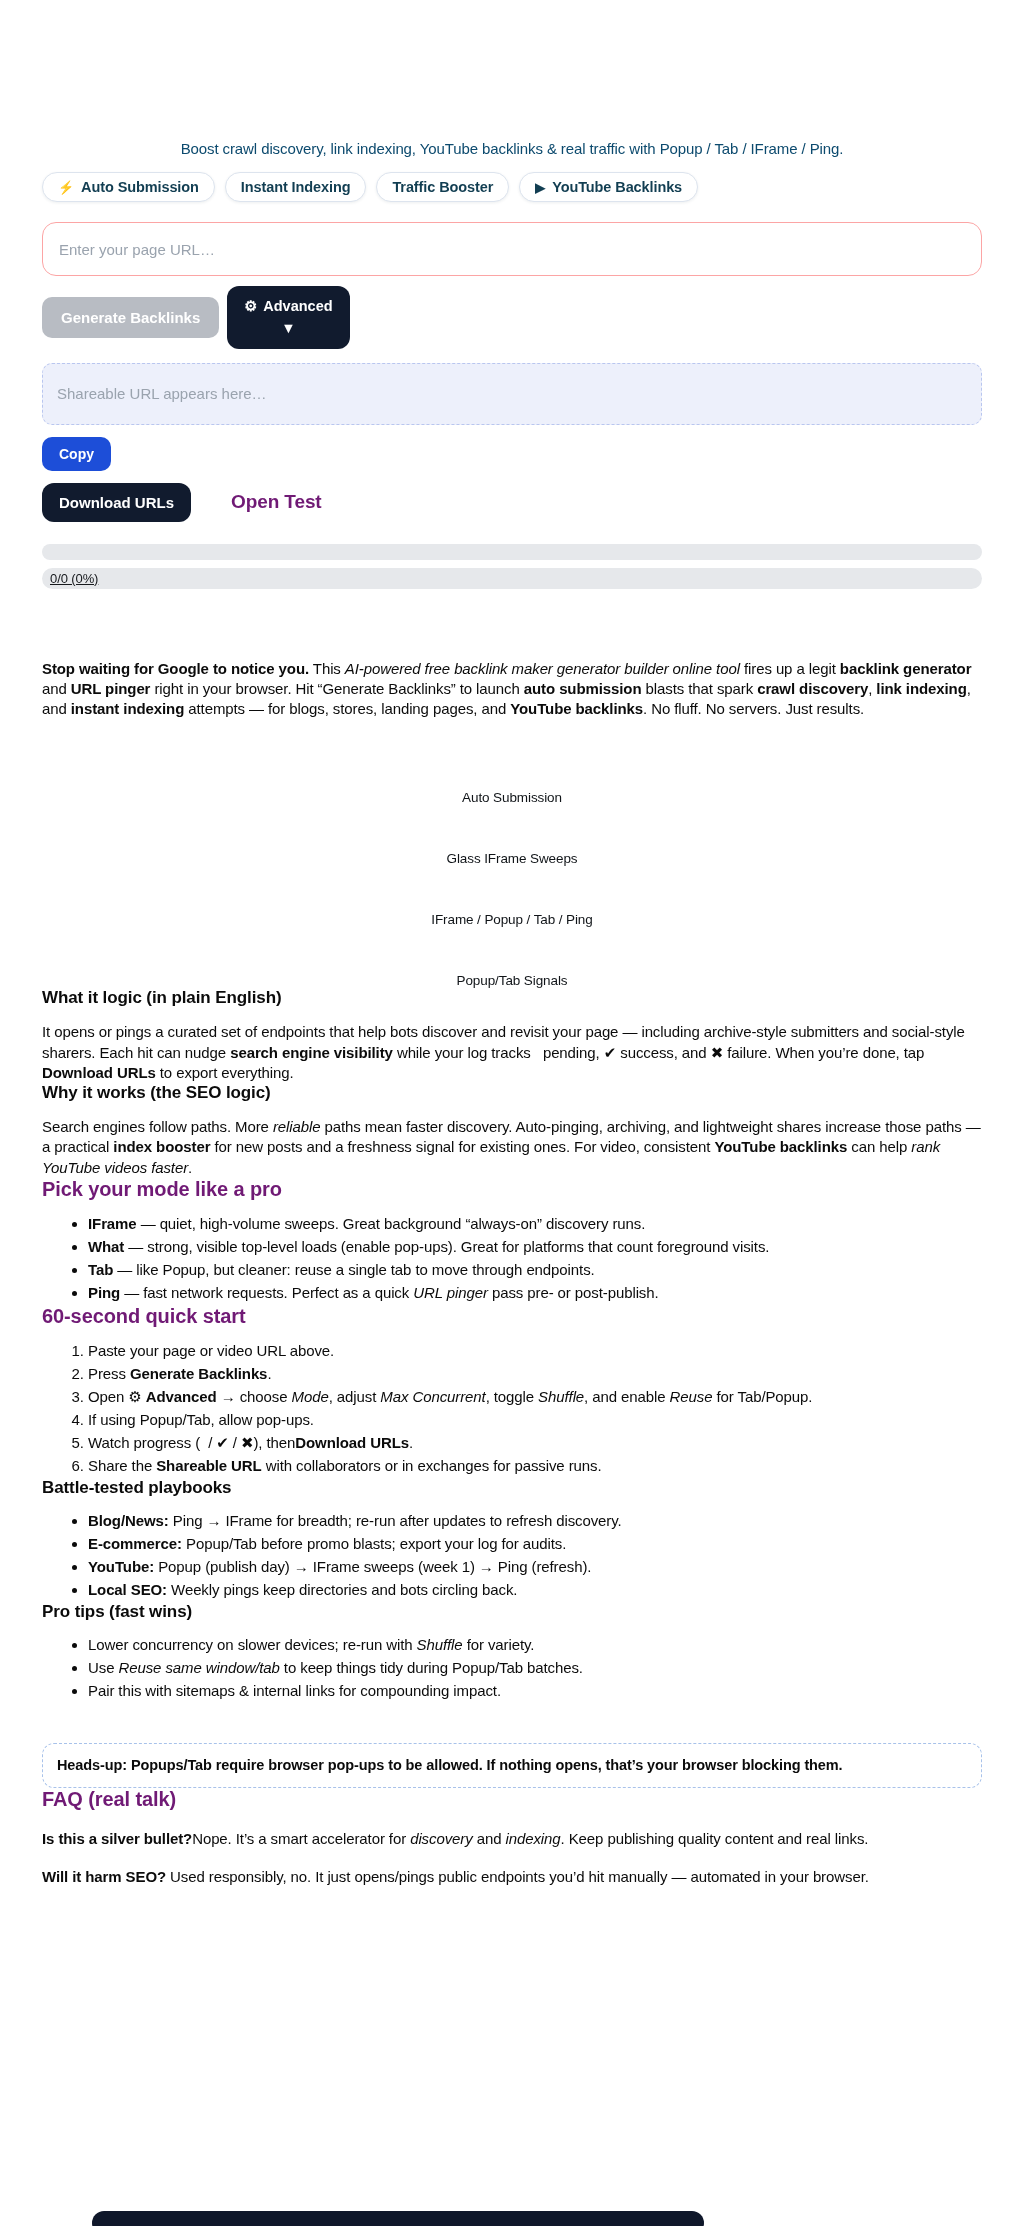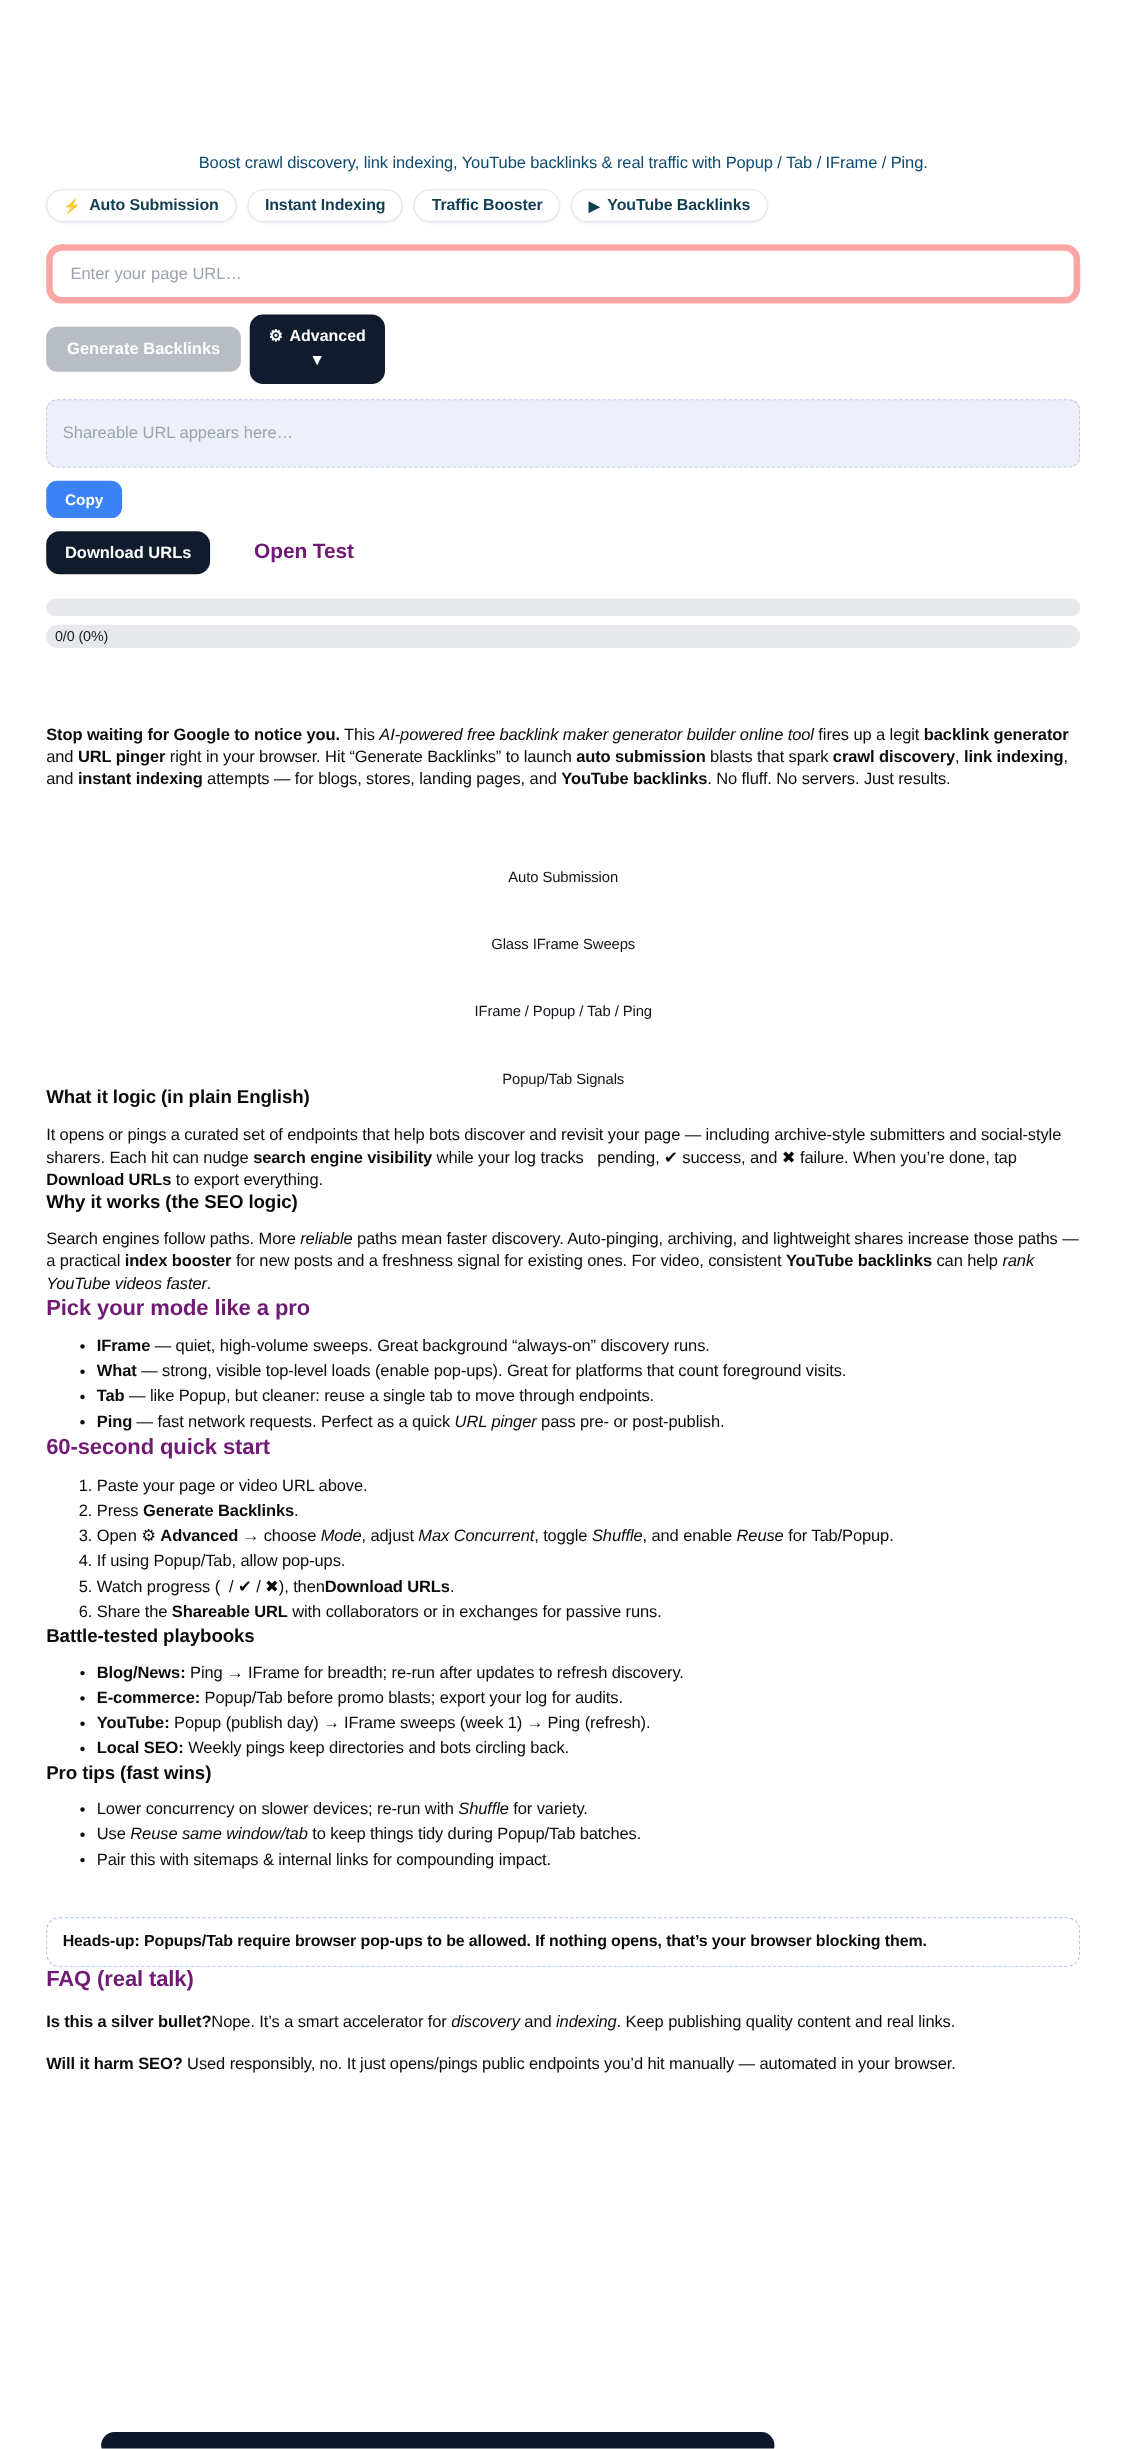--- a/index.html
+++ b/index.html
@@ -12,43 +12,43 @@
   .badges{display:flex;gap:10px;align-items:center;}
   .badge{
     display:inline-flex;align-items:center;gap:7px;padding:6px 15px;
     border:1px solid #dde4ee;border-radius:999px;background:#fff;
     font-weight:700;font-size:14.5px;color:#123e52;
     box-shadow:0 1px 3px rgba(20,50,70,.08);white-space:nowrap;
   }
   .badge-icon{font-size:13px;line-height:1;}
   .url-input{
     display:block;margin-top:20px;width:100%;box-sizing:border-box;height:54px;
-    border:6px solid #fca5a5;border-radius:14px;font-size:15px;padding:0 16px;
+    border:1px solid #fca5a5;border-radius:14px;font-size:15px;padding:0 16px;
     color:#000000;outline:none;font-family:inherit;background:#fff;
   }
   ::placeholder{color:#9aa3ae;opacity:1;}
   .btn{border:none;cursor:pointer;font-family:inherit;font-weight:700;}
   .btn-row{display:flex;align-items:center;gap:8px;margin-top:10px;}
   .btn-generate{background:#b8bcc3;color:#ffffff;font-size:15px;padding:12px 19px;border-radius:10px;}
   .btn-advanced{
     background:#111b2e;color:#fff;font-size:14.5px;padding:9px 17px;border-radius:12px;
     display:flex;flex-direction:column;align-items:center;line-height:1.55;
   }
   .adv-top{display:inline-flex;gap:6px;align-items:center;}
   .share-input{
     display:block;margin-top:14px;width:100%;box-sizing:border-box;height:62px;
     border:1px dashed #b9c6ef;border-radius:10px;background:#edf0fb;
     font-size:15px;padding:0 14px;color:#333;outline:none;font-family:inherit;
   }
-  .btn-copy{display:block;margin-top:12px;background:#3b82f6;color:#fff;font-size:14px;padding:9px 17px;border-radius:10px;}
+  .btn-copy{display:block;margin-top:12px;background:#1d4ed8;color:#fff;font-size:14px;padding:9px 17px;border-radius:10px;}
   .dl-row{display:flex;align-items:center;gap:40px;margin-top:12px;}
   .btn-download{background:#111b2e;color:#fff;font-size:15px;padding:11px 17px;border-radius:12px;}
   .open-test{color:#701a75;font-weight:700;font-size:19px;text-decoration:none;}
   .progress{margin-top:22px;height:16px;border-radius:999px;background:#e6e8eb;}
-  .counter{margin-top:8px;height:21px;border-radius:999px;background:#e6e8eb;font-size:13px;line-height:21px;padding-left:8px;color:#16191d;}
+  .counter{margin-top:8px;height:21px;border-radius:999px;background:#e6e8eb;font-size:13px;line-height:21px;padding-left:8px;color:#16191d;text-decoration:underline;}
   .intro{margin:70px 0 0;font-size:15px;line-height:1.32;}
   .features{margin-top:72px;text-align:center;font-size:13.5px;color:#101418;}
   .feature-caption{margin:0 0 46px;}
   .feature-caption:last-child{margin-bottom:0;}
   h2.sec{font-size:20px;margin:0;font-weight:700;color:#701a75;}
   h3.sec{font-size:17px;margin:0;font-weight:700;color:#0b0b0b;}
   .mt-what{margin-top:56px;}
   .mt-p{margin:14px 0 0;font-size:15px;line-height:1.35;}
   .mt-why{margin-top:54px;}
   .mt-modes{margin-top:46px;}

